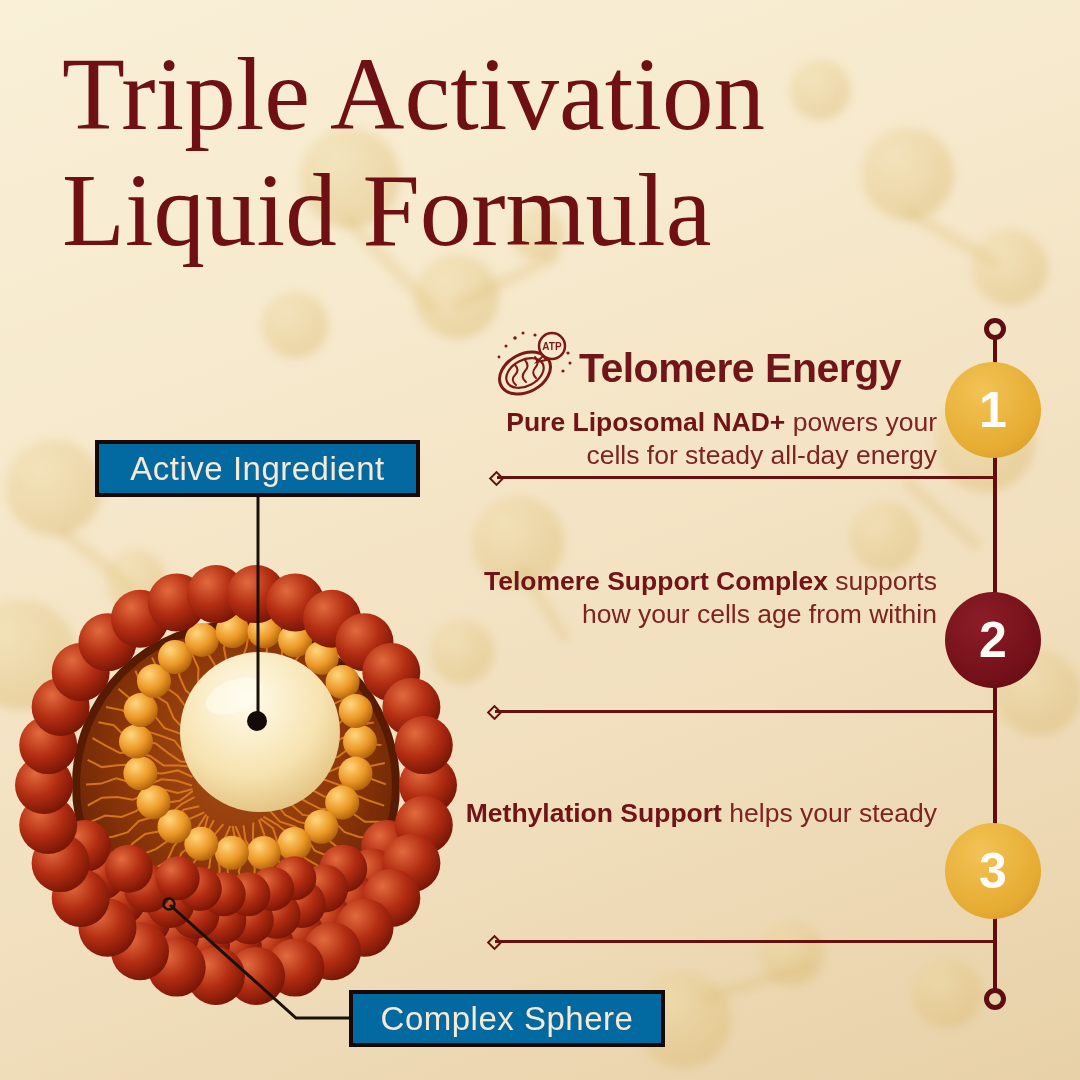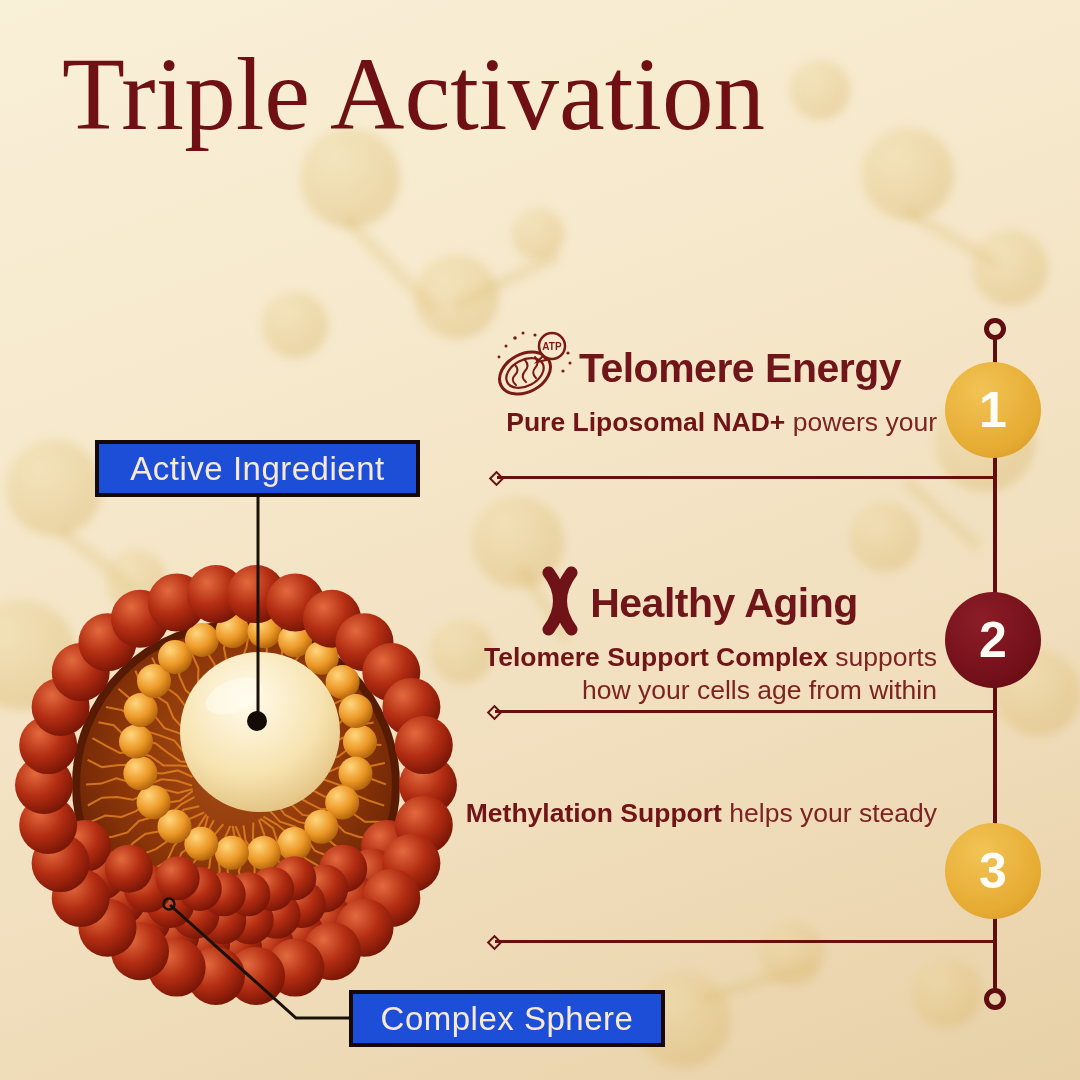--- a/index.html
+++ b/index.html
@@ -31,21 +31,21 @@
 
   .tl-line{position:absolute;left:993px;top:337px;width:4px;height:653px;background:#5F0D10;}
   .tl-ring{position:absolute;width:12px;height:12px;border:5px solid #5F0D10;
     border-radius:50%;background:transparent;}
   .badge{position:absolute;width:96px;height:96px;border-radius:50%;
     display:flex;align-items:center;justify-content:center;
     font-size:50px;font-weight:bold;color:#FFFDF6;}
   .badge.gold{background:radial-gradient(circle at 38% 30%,#F2C355,#E6AC33 65%,#D2952A);}
   .badge.dark{background:radial-gradient(circle at 38% 30%,#8C1D28,#731019 65%,#5C0911);}
 
-  .label-box{position:absolute;box-sizing:border-box;background:#1d4ed8;
+  .label-box{position:absolute;box-sizing:border-box;background:#0369a1;
     border:4px solid #160806;color:#F7E9D4;display:flex;align-items:center;
     justify-content:center;font-size:33px;letter-spacing:.5px;z-index:6;text-align:center;}
   #label-active{left:95px;top:440px;width:325px;height:57px;}
   #label-sphere{left:349px;top:990px;width:316px;height:57px;}
 
   #liposome{position:absolute;left:8px;top:560px;z-index:2;}
   #overlay{position:absolute;left:0;top:0;z-index:5;pointer-events:none;}
   .z2{z-index:2;}
 </style>
 </head>
@@ -74,20 +74,21 @@
   <div class="mol" style="left:935px;top:392px;width:100px;height:100px;"></div>
   <div class="mol" style="left:850px;top:502px;width:70px;height:70px;"></div>
   <div class="mol" style="left:995px;top:650px;width:86px;height:86px;"></div>
   <div class="mol" style="left:635px;top:972px;width:96px;height:96px;"></div>
   <div class="mol" style="left:760px;top:922px;width:64px;height:64px;"></div>
   <div class="mol" style="left:912px;top:958px;width:70px;height:70px;"></div>
 </div>
 
 <div class="title">
   <div>Triple Activation</div>
+  <div>Liquid Formula</div>
 </div>
 
 <div class="section" style="top:330px;">
   <div class="sec-head">
     <span>
       <svg width="84" height="74" viewBox="0 0 84 74">
         <g fill="none" stroke="#7A1A14" stroke-width="3">
           <ellipse cx="34" cy="44" rx="27" ry="19" transform="rotate(-28 34 44)"></ellipse>
           <ellipse cx="34" cy="44" rx="20" ry="13" transform="rotate(-28 34 44)" stroke-width="2.2"></ellipse>
         </g>
@@ -108,35 +109,25 @@
             <circle cx="79" cy="34" r="1.5"></circle>
           <circle cx="72" cy="42" r="1.6"></circle>
             <circle cx="8" cy="28" r="1.4"></circle>
         </g>
       </svg>
     </span>
     <h2>Telomere Energy</h2>
   </div>
   <div class="desc">
     <span class="b">Pure Liposomal NAD+</span><span> powers your</span><br>
+    <span>cells for steady all-day energy</span>
   </div>
 </div>
 
 <div class="section" style="top:565px;">
-  <div class="sec-head">
-    <span>
-      <svg width="52" height="72" viewBox="0 0 54 76">
-        <g fill="none" stroke="#6F1318" stroke-width="13" stroke-linecap="round">
-          <path d="M15 8 C30 28 30 48 15 68"></path>
-          <path d="M39 8 C24 28 24 48 39 68"></path>
-        </g>
-      </svg>
-    </span>
-    <h2>Healthy Aging</h2>
-  </div>
   <div class="desc">
     <span class="b">Telomere Support Complex</span><span> supports</span><br>
     <span>how your cells age from within</span>
   </div>
 </div>
 
 <div class="section" style="top:797px;">
   <div class="desc">
     <span class="b">Methylation Support</span><span> helps your steady</span><br>
   </div>

